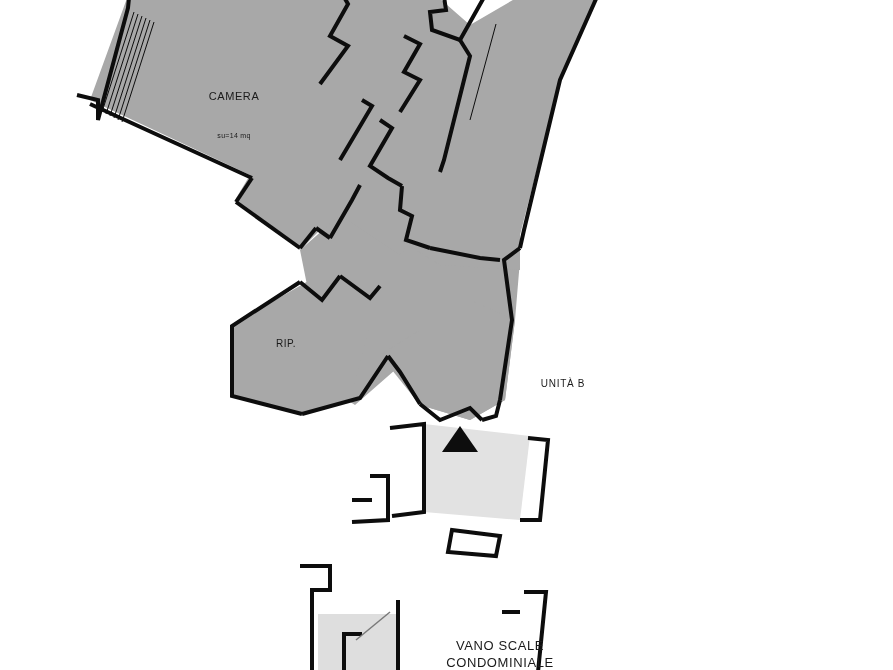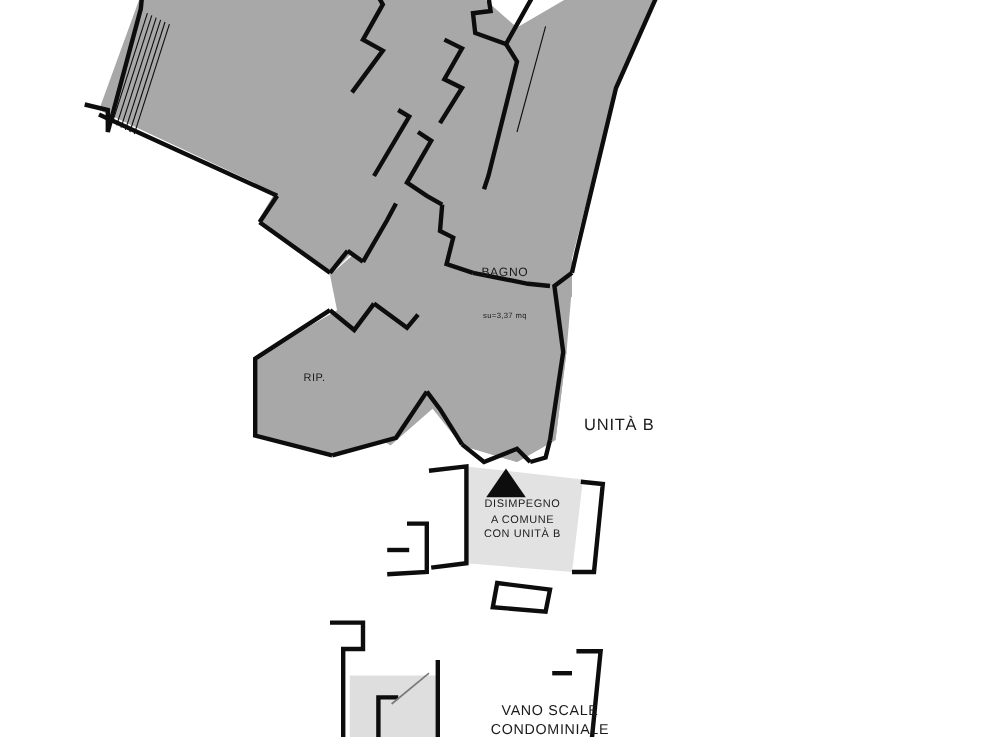--- a/index.html
+++ b/index.html
@@ -37,21 +37,21 @@
   .label-room-area {
     font-size: 7px;
     letter-spacing: 0.3px;
     margin-top: 1px;
   }
   .label-small {
     font-size: 10px;
     letter-spacing: 0.5px;
   }
   .label-unit {
-    font-size: 15px;
+    font-size: 10px;
     letter-spacing: 0.7px;
   }
   .label-multiline {
     font-size: 10px;
     letter-spacing: 0.5px;
     line-height: 1.35;
   }
   .label-stairs {
     font-size: 13px;
     letter-spacing: 0.6px;
@@ -142,30 +142,27 @@
     <g stroke="#7a7a7a" stroke-width="1.5">
       <line x1="356" y1="640" x2="390" y2="612"></line>
     </g>
 
     <g stroke="#0d0d0d" stroke-width="1">
       <line x1="496" y1="24" x2="470" y2="120"></line>
     </g>
 
   </svg>
 
+  <div class="plan-label label-room-name" style="left:174px; top:62px; width:120px;">
+    <div>CAMERA</div>
+    <div class="label-room-area">su=14 mq</div>
+  </div>
 
-  <div class="plan-label label-room-name" style="left:399px; top:214px; width:120px;">
-    <div>BAGNO</div>
-    <div class="label-room-area">su=3,37 mq</div>
-  </div>
 
   <div class="plan-label label-small" style="left:256px; top:338px; width:60px;">RIP.</div>
 
   <div class="plan-label label-unit" style="left:508px; top:378px; width:110px;">UNITÀ B</div>
 
-  <div class="plan-label label-multiline" style="left:405px; top:452px; width:140px;">DISIMPEGNO
-A COMUNE
-CON UNITÀ B</div>
 
   <div class="plan-label label-stairs" style="left:400px; top:638px; width:200px;">VANO SCALE
 CONDOMINIALE</div>
 
 </div>
 
 </body></html>

